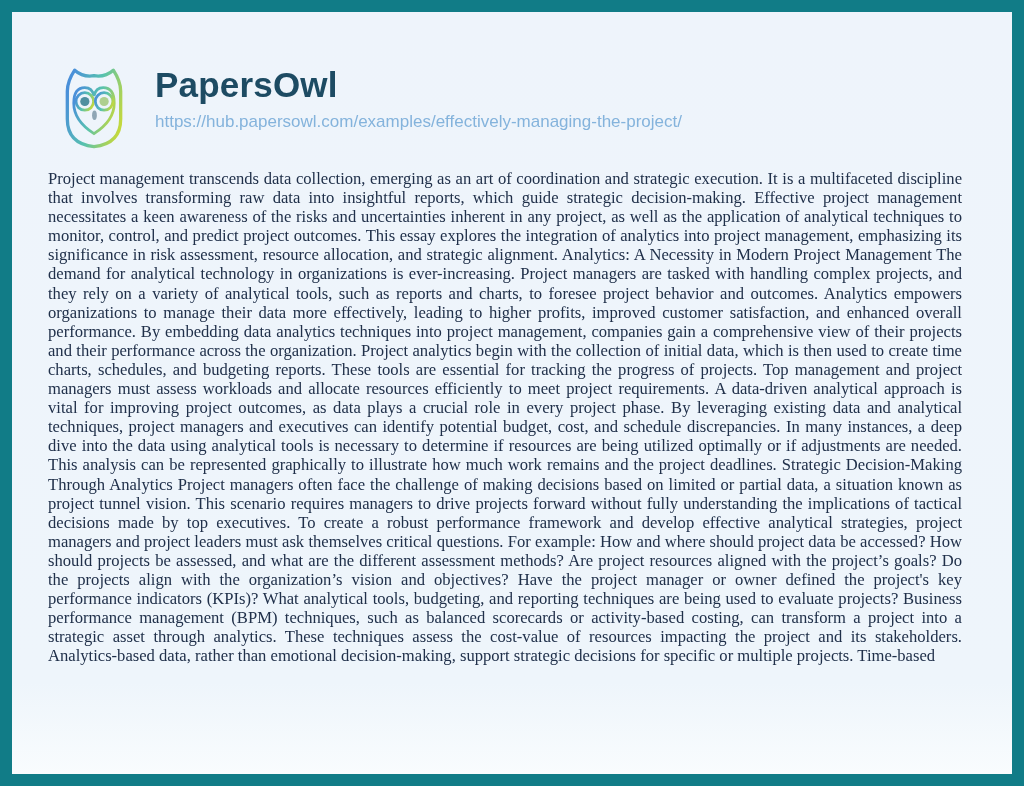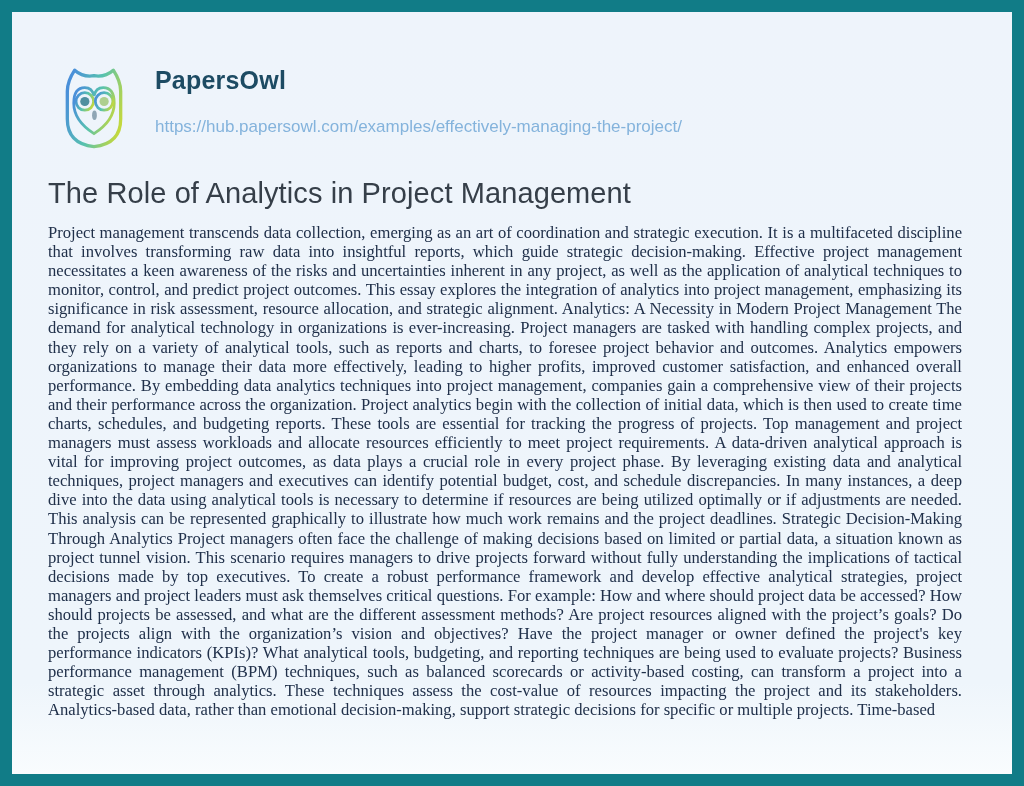--- a/index.html
+++ b/index.html
@@ -24,30 +24,30 @@
     align-items: flex-start;
     gap: 15px;
   }
 
   .logo-wrap { flex: 0 0 auto; }
   .logo-wrap svg { width: 92px; height: 98px; display: block; }
 
   .brand-block { padding-top: 9px; }
 
   .brand {
-    font-size: 25px;
+    font-size: 35px;
     font-weight: 700;
     line-height: 1.05;
     color: #1d4b63;
     letter-spacing: 0.2px;
   }
 
   .source-url {
     display: block;
-    margin-top: 24px;
+    margin-top: 8px;
     font-size: 17px;
     color: #84b3dc;
     text-decoration: none;
     cursor: pointer;
   }
 
   .article-title {
     margin: 21px 0 0 0;
     font-size: 29px;
     font-weight: 400;
@@ -94,18 +94,17 @@
           <ellipse cx="50.5" cy="62" rx="2.6" ry="5.2" fill="#8fa6b5"></ellipse>
         </svg>
       </div>
       <div class="brand-block">
         <div class="brand">PapersOwl</div>
         <a class="source-url" href="#">https://hub.papersowl.com/examples/effectively-managing-the-project/</a>
       </div>
     </header>
 
     <main>
-      <h1 class="article-title">The Role of Analytics in Project Management</h1>
       <p class="article-body">Project management transcends data collection, emerging as an art of coordination and strategic execution. It is a multifaceted discipline that involves transforming raw data into insightful reports, which guide strategic decision-making. Effective project management necessitates a keen awareness of the risks and uncertainties inherent in any project, as well as the application of analytical techniques to monitor, control, and predict project outcomes. This essay explores the integration of analytics into project management, emphasizing its significance in risk assessment, resource allocation, and strategic alignment. Analytics: A Necessity in Modern Project Management The demand for analytical technology in organizations is ever-increasing. Project managers are tasked with handling complex projects, and they rely on a variety of analytical tools, such as reports and charts, to foresee project behavior and outcomes. Analytics empowers organizations to manage their data more effectively, leading to higher profits, improved customer satisfaction, and enhanced overall performance. By embedding data analytics techniques into project management, companies gain a comprehensive view of their projects and their performance across the organization. Project analytics begin with the collection of initial data, which is then used to create time charts, schedules, and budgeting reports. These tools are essential for tracking the progress of projects. Top management and project managers must assess workloads and allocate resources efficiently to meet project requirements. A data-driven analytical approach is vital for improving project outcomes, as data plays a crucial role in every project phase. By leveraging existing data and analytical techniques, project managers and executives can identify potential budget, cost, and schedule discrepancies. In many instances, a deep dive into the data using analytical tools is necessary to determine if resources are being utilized optimally or if adjustments are needed. This analysis can be represented graphically to illustrate how much work remains and the project deadlines. Strategic Decision-Making Through Analytics Project managers often face the challenge of making decisions based on limited or partial data, a situation known as project tunnel vision. This scenario requires managers to drive projects forward without fully understanding the implications of tactical decisions made by top executives. To create a robust performance framework and develop effective analytical strategies, project managers and project leaders must ask themselves critical questions. For example: How and where should project data be accessed? How should projects be assessed, and what are the different assessment methods? Are project resources aligned with the project’s goals? Do the projects align with the organization’s vision and objectives? Have the project manager or owner defined the project's key performance indicators (KPIs)? What analytical tools, budgeting, and reporting techniques are being used to evaluate projects? Business performance management (BPM) techniques, such as balanced scorecards or activity-based costing, can transform a project into a strategic asset through analytics. These techniques assess the cost-value of resources impacting the project and its stakeholders. Analytics-based data, rather than emotional decision-making, support strategic decisions for specific or multiple projects. Time-based</p>
     </main>
 
   </div>
 </div>
 
 </body></html>

